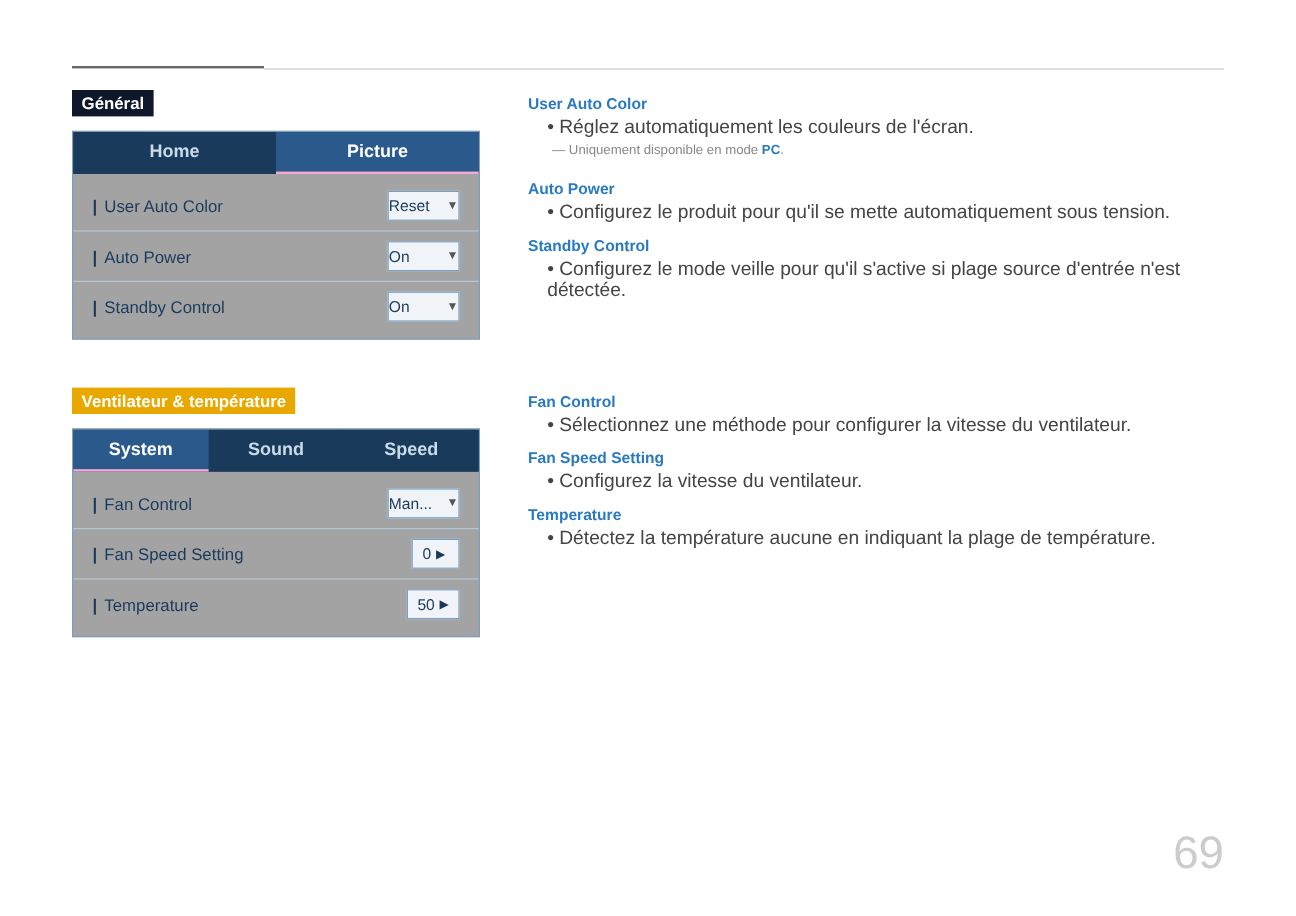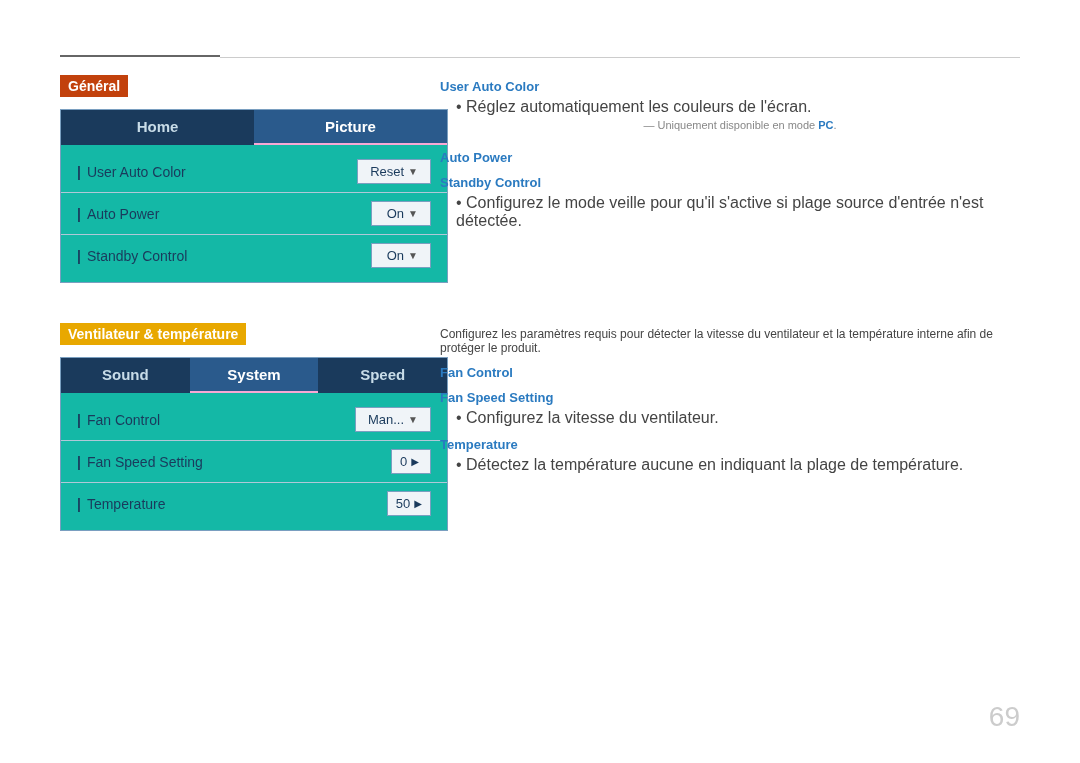--- a/index.html
+++ b/index.html
@@ -15,21 +15,21 @@
     }
 
     .page-container {
       padding: 40px 60px;
       position: relative;
     }
 
     
     .section-title {
       display: inline-block;
-      background: #c2410c;
+      background: #0f172a;
       color: #fff;
       font-weight: bold;
       font-size: 14px;
       padding: 3px 8px;
       margin-bottom: 12px;
     }
 
     .section-title.fan {
       background: #e8a800;
     }
@@ -47,22 +47,22 @@
     }
 
     .right-col {
       flex: 1;
       padding-top: 4px;
     }
 
     
     .menu-panel {
       border: 1px solid #7a9fc0;
-      background: #14b8a6;
-      width: 388px;
+      background: #a3a3a3;
+      width: 340px;
       overflow: hidden;
     }
 
     
     .tabs-row {
       display: flex;
       background: #1a3a5c;
     }
 
     .tab {
@@ -114,27 +114,27 @@
 
     .menu-item-control {
       display: flex;
       align-items: center;
       gap: 4px;
     }
 
     .dropdown-box {
       background: #f0f4f8;
       border: 1px solid #7a9fc0;
-      padding: 4px 12px;
+      padding: 4px 0;
       font-size: 13px;
       color: #1a3a5c;
       min-width: 60px;
       display: flex;
       align-items: center;
-      justify-content: flex-end;
+      justify-content: space-between;
     }
 
     .dropdown-arrow {
       font-size: 10px;
       color: #555;
       margin-left: 4px;
     }
 
     .value-box {
       background: #f0f4f8;
@@ -176,21 +176,20 @@
 
     .desc-bullet::before {
       content: '• ';
     }
 
     .desc-note {
       font-size: 11px;
       color: #888;
       padding-left: 20px;
       margin-bottom: 19px;
-      text-align: center;
     }
 
     .pc-highlight {
       color: #2a7ac0;
       font-weight: bold;
     }
 
     
     .fan-section {
       margin-top: 20px;
@@ -201,21 +200,21 @@
       color: #444;
       margin-bottom: 10px;
       padding-top: 0;
     }
 
     
     .page-number {
       position: absolute;
       bottom: 30px;
       right: 60px;
-      font-size: 28px;
+      font-size: 38px;
       color: #ccc;
       font-weight: 300;
     }
   </style>
 </head>
 <body>
 
 <div style="position:absolute; top:55px; left:60px; width:160px; height:2px; background:#666;"></div>
 <div style="position:absolute; top:57px; left:220px; right:60px; height:1px; background:#ccc;"></div>
 
@@ -260,33 +259,34 @@
         </div>
       </div>
     </div>
 
     <div class="right-col">
       <div class="desc-title">User Auto Color</div>
       <div class="desc-bullet">Réglez automatiquement les couleurs de l'écran.</div>
       <div class="desc-note">— Uniquement disponible en mode <span class="pc-highlight">PC</span>.</div>
 
       <div class="desc-title">Auto Power</div>
+      <div class="desc-bullet">Configurez le produit pour qu'il se mette automatiquement sous tension.</div>
 
       <div class="desc-title">Standby Control</div>
       <div class="desc-bullet">Configurez le mode veille pour qu'il s'active si plage source d'entrée n'est détectée.</div>
     </div>
   </div>
 
   <div class="section-row fan-section">
     <div class="left-col">
       <div class="section-title fan">Ventilateur &amp; température</div>
       <div class="menu-panel">
         <div class="tabs-row">
+          <div class="tab active">System</div>
           <div class="tab">Sound</div>
-          <div class="tab active">System</div>
           <div class="tab">Speed</div>
         </div>
         <div class="menu-items">
           <div class="menu-item">
             <span class="menu-item-label">Fan Control</span>
             <div class="menu-item-control">
               <div class="dropdown-box">
                 <span>Man...</span>
                 <span class="dropdown-arrow">▼</span>
               </div>
@@ -308,23 +308,23 @@
                 <span>50</span>
                 <span class="arrow-right">▶</span>
               </div>
             </div>
           </div>
         </div>
       </div>
     </div>
 
     <div class="right-col">
-      <div class="fan-desc-intro">Configurez les paramètres requis pour détecter la vitesse du ventilateur et la température interne afin de protéger le produit.</div>
 
       <div class="desc-title">Fan Control</div>
+      <div class="desc-bullet">Sélectionnez une méthode pour configurer la vitesse du ventilateur.</div>
 
       <div class="desc-title">Fan Speed Setting</div>
       <div class="desc-bullet">Configurez la vitesse du ventilateur.</div>
 
       <div class="desc-title">Temperature</div>
       <div class="desc-bullet">Détectez la température aucune en indiquant la plage de température.</div>
     </div>
   </div>
 
 </div>

